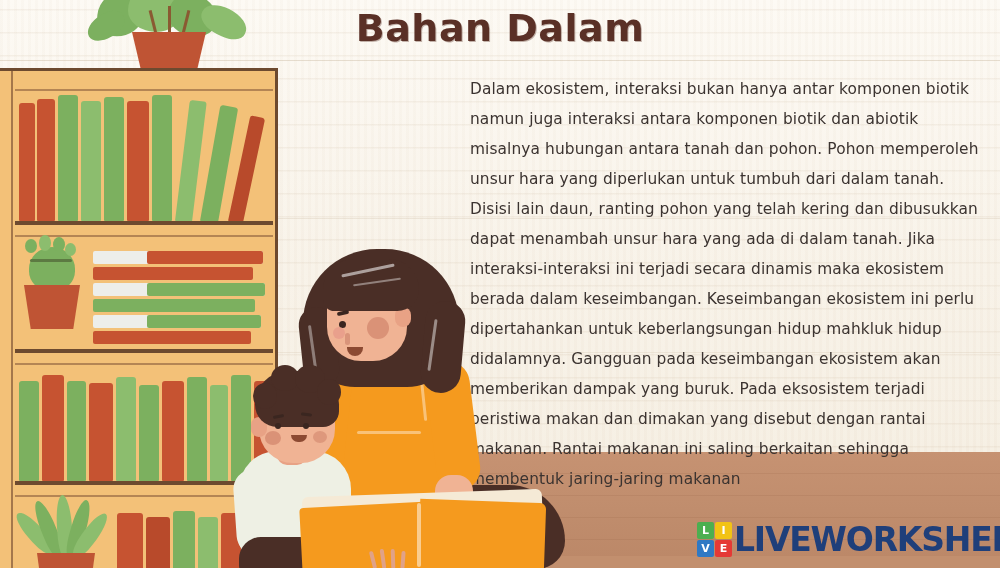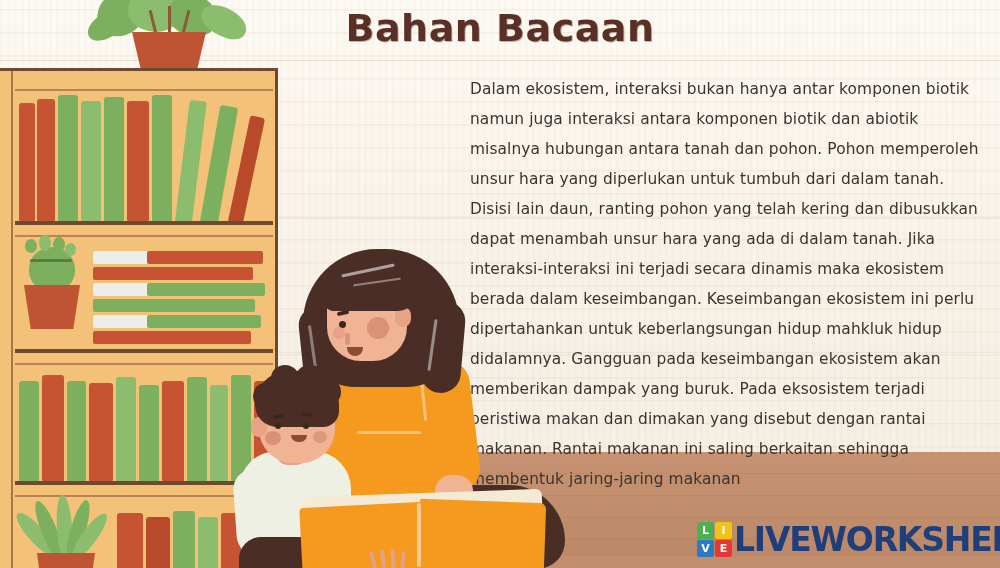--- a/index.html
+++ b/index.html
@@ -149,21 +149,21 @@
 
 <div id="page">
 
   <div class="wall"></div>
   <div class="wall-seam" style="top:60px;"></div>
   <div class="wall-seam" style="top:218px;opacity:.6;"></div>
   <div class="wall-seam" style="top:352px;opacity:.5;"></div>
   <div class="floor"></div>
   <div class="floor-bottom-strip"></div>
 
-  <div class="title">Bahan Bacaan</div>
+  <div class="title">Bahan Dalam</div>
 
   <div class="reading-text">Dalam ekosistem, interaksi bukan hanya antar komponen biotik namun juga interaksi antara komponen biotik dan abiotik misalnya hubungan antara tanah dan pohon. Pohon memperoleh unsur hara yang diperlukan untuk tumbuh dari dalam tanah. Disisi lain daun, ranting pohon yang telah kering dan dibusukkan dapat menambah unsur hara yang ada di dalam tanah. Jika interaksi-interaksi ini terjadi secara dinamis maka ekosistem berada dalam keseimbangan. Keseimbangan ekosistem ini perlu dipertahankan untuk keberlangsungan hidup mahkluk hidup didalamnya. Gangguan pada keseimbangan ekosistem akan memberikan dampak yang buruk. Pada eksosistem terjadi peristiwa makan dan dimakan yang disebut dengan rantai makanan. Rantai makanan ini saling berkaitan sehingga membentuk jaring-jaring makanan</div>
 
   <div>
 
     <div class="shape" style="left:96px;top:-8px;width:46px;height:44px;background:#7cb05f;border-radius:60% 40% 50% 50%/60% 60% 40% 40%;transform:rotate(-18deg);"></div>
     <div class="shape" style="left:128px;top:-16px;width:52px;height:48px;background:#8cbd6e;border-radius:50% 50% 45% 55%/55% 60% 40% 45%;"></div>
     <div class="shape" style="left:168px;top:-6px;width:50px;height:42px;background:#7cb05f;border-radius:40% 60% 50% 50%/55% 55% 45% 45%;transform:rotate(16deg);"></div>
     <div class="shape" style="left:200px;top:8px;width:48px;height:28px;background:#8cbd6e;border-radius:50% 55% 45% 50%;transform:rotate(26deg);"></div>
     <div class="shape" style="left:86px;top:14px;width:40px;height:24px;background:#7cb05f;border-radius:55% 45% 50% 50%;transform:rotate(-30deg);"></div>

